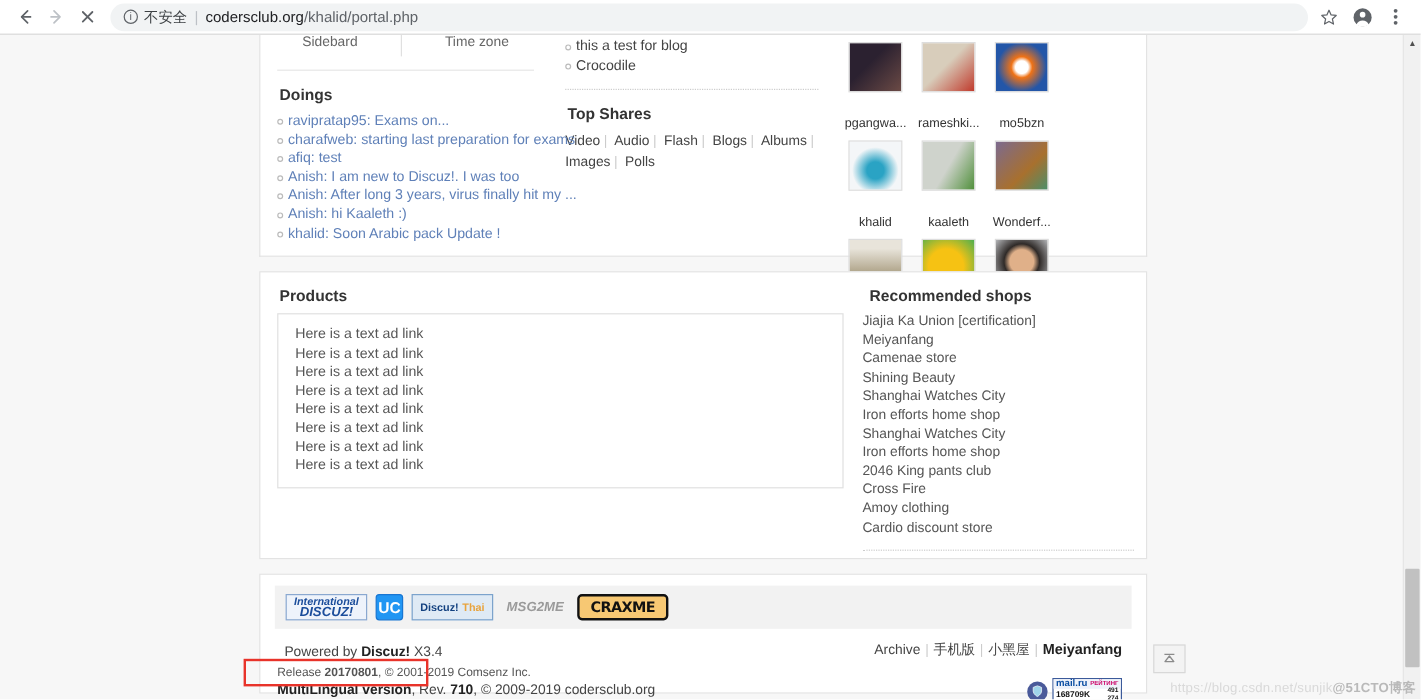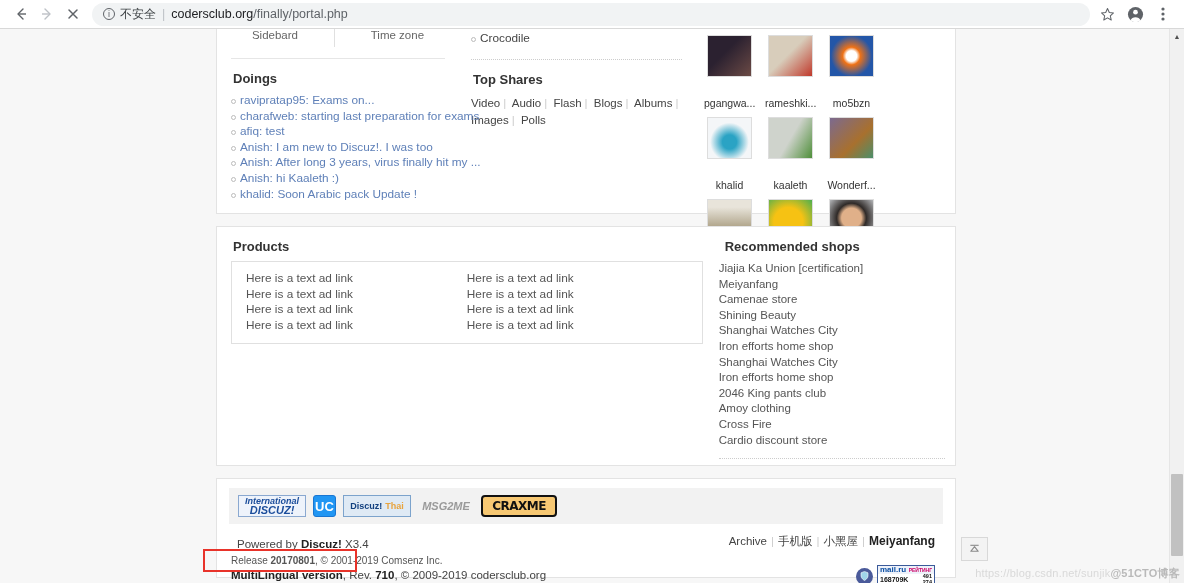--- a/index.html
+++ b/index.html
@@ -104,20 +104,21 @@
   }
 
   
   #products-panel{ margin-top:12px; border-top:1px solid #e3e3e3; height:240px; position:relative;}
   .prod-wrap{ display:flex; }
   .prod-left{ width:495px; padding:0 8px 0 14px; }
   .prod-right{ width:245px; padding:0 10px 0 8px; }
   .adbox{
     border:1px solid #e0e0e0; margin-top:6px; padding:9px 14px 10px 14px;
     display:flex;
+    flex-direction:column;
   }
   .adcol{ width:50%; }
   .adcol div{ font-size:11.8px; color:#555; line-height:15.6px; }
   ul.shoplist{ list-style:none;margin:6px 0 0 0;padding:0; }
   ul.shoplist li{ font-size:11.5px;color:#555;line-height:15.6px; }
 
   
   #footer-panel{ margin-top:12px; border-top:1px solid #e3e3e3; height:100px; background:#fff;}
   .logorow{
     background:#f2f2f2; margin:9px 12px 0 12px; height:36px;
@@ -208,21 +209,21 @@
     <svg width="14" height="14" viewBox="0 0 14 14">
         <path d="M3 3 L11 11 M11 3 L3 11" stroke="#5f6368" stroke-width="1.5" stroke-linecap="round"></path>
       </svg>
   </div>
 
   <div class="omnibox">
     <span class="info-ico">i</span>
     <span class="sec-label">不安全</span>
     <span class="sec-sep">|</span>
     <span class="url-host">codersclub.org</span>
-      <span class="url-path">/finally/portal.php</span>
+      <span class="url-path">/khalid/portal.php</span>
   </div>
 
   <div class="chrome-right">
     <div class="cicon">
       <svg width="15" height="15" viewBox="0 0 16 16">
           <path d="M8 1.6 L9.9 5.8 L14.4 6.3 L11 9.4 L12 13.9 L8 11.6 L4 13.9 L5 9.4 L1.6 6.3 L6.1 5.8 Z" fill="none" stroke="#5f6368" stroke-width="1.1" stroke-linejoin="round"></path>
         </svg>
     </div>
     <div class="cicon">
       <svg width="17" height="17" viewBox="0 0 18 18">
@@ -262,20 +263,21 @@
             <li>afiq:   test</li>
             <li>Anish: I am new to Discuz!. I was too</li>
             <li>Anish: After long 3 years, virus finally hit my ...</li>
             <li>Anish: hi Kaaleth :)</li>
             <li>khalid: Soon Arabic pack Update !</li>
           </ul>
         </div>
 
         <div class="col-mid">
           <ul class="linklist dark" style="padding-top:2px;">
+            <li>this a test for blog</li>
             <li>Crocodile</li>
           </ul>
           <div class="dotted-hr"></div>
           <h3 class="sec-title">Top Shares</h3>
           <div class="shares">
             <span>Video</span><span class="sep">|</span>
             <span>Audio</span><span class="sep">|</span>
             <span>Flash</span><span class="sep">|</span>
             <span>Blogs</span><span class="sep">|</span>
             <span>Albums</span><span class="sep">|</span>
@@ -352,22 +354,22 @@
           <ul class="shoplist">
             <li>Jiajia Ka Union [certification]</li>
             <li>Meiyanfang</li>
             <li>Camenae store</li>
             <li>Shining Beauty</li>
             <li>Shanghai Watches City</li>
             <li>Iron efforts home shop</li>
             <li>Shanghai Watches City</li>
             <li>Iron efforts home shop</li>
             <li>2046 King pants club</li>
+            <li>Cross Fire</li>
             <li>Amoy clothing</li>
-            <li>Cross Fire</li>
             <li>Cardio discount store</li>
           </ul>
           <div class="dotted-hr" style="margin-top:10px;"></div>
         </div>
       </div>
     </div>
 
     <div class="panel boxed" id="footer-panel">
       <div class="logorow">
         <div class="logo lg-discuz">

